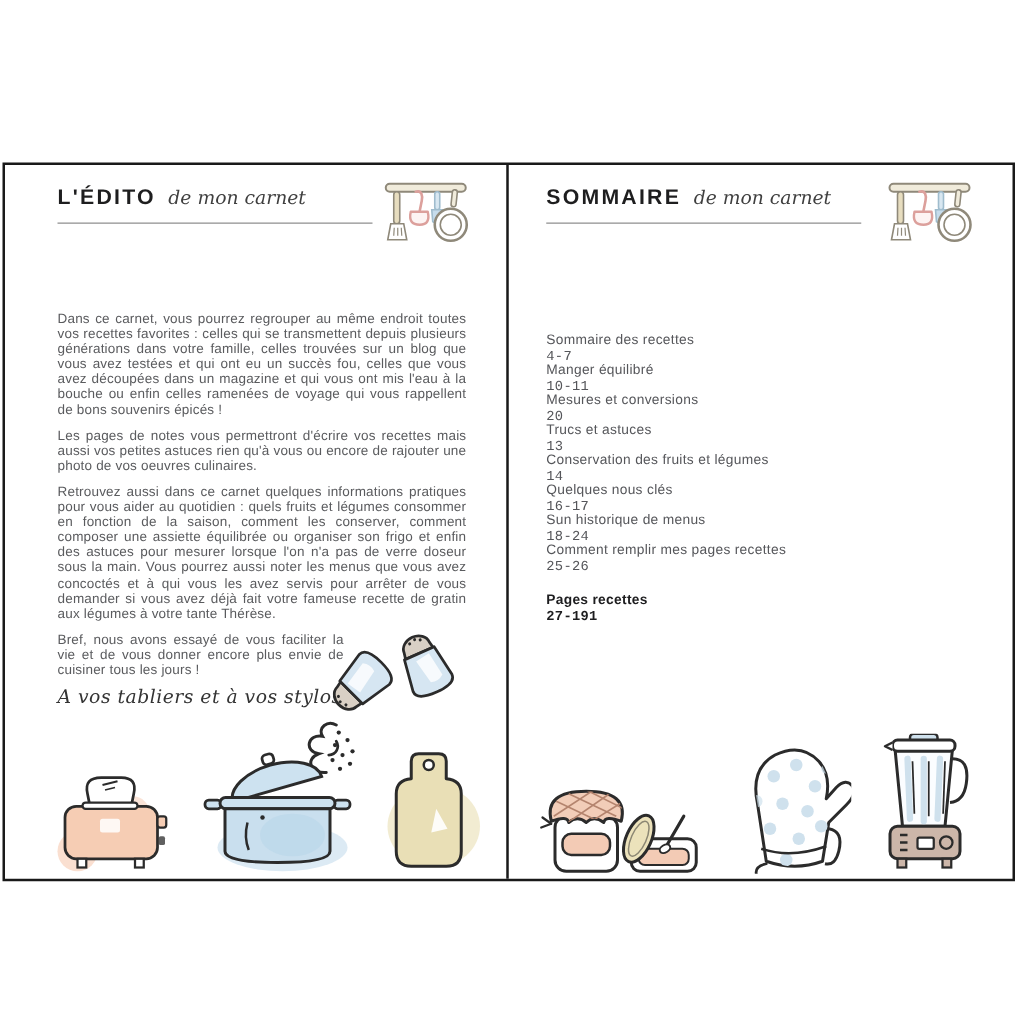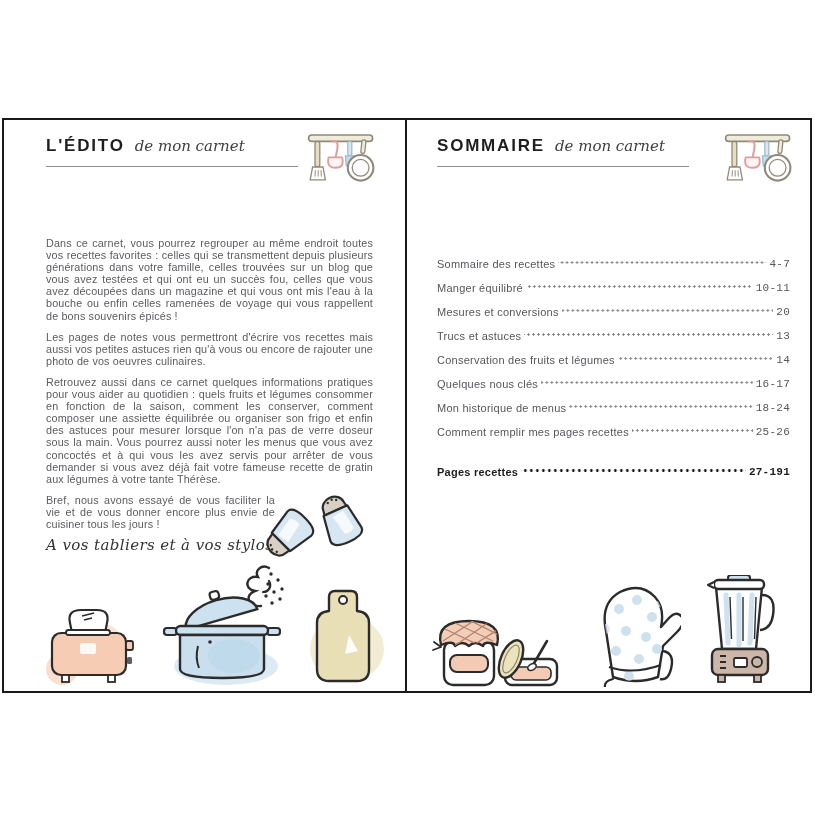--- a/index.html
+++ b/index.html
@@ -1,43 +1,43 @@
 <!DOCTYPE html>
 <html><head>
 <meta charset="utf-8">
 <style>
   html,body{margin:0;padding:0;background:#ffffff;}
   body{width:815px;height:815px;overflow:hidden;font-family:"Liberation Sans",sans-serif;}
   .canvas{position:relative;width:815px;height:815px;background:#fff;}
-  .spread{position:absolute;left:2px;top:118px;width:810px;height:575px;
+  .spread{position:absolute;left:2px;top:130px;width:810px;height:575px;
           border:2px solid #191919;box-sizing:border-box;display:flex;background:#fff;}
   .page{position:relative;width:50%;height:100%;box-sizing:border-box;}
   .page-left{border-right:2px solid #191919;padding:16px 32px 0 42px;}
-  .page-right{padding:16px 20px 0 30px;}
+  .page-right{padding:16px 34px 0 30px;}
 
   
   .page-header{position:relative;}
   .page-title{font-weight:800;font-size:17px;letter-spacing:1.8px;color:#1e1e1f;
               font-family:"Liberation Sans",sans-serif;}
   .page-subtitle{font-family:"DejaVu Serif",serif;font-style:italic;font-size:15px;
                  color:#3f3f3f;margin-left:10px;}
   .header-rule{margin-top:10px;width:252px;border-top:1.4px solid #8f8f8f;}
   .utensil-rack{position:absolute;top:-6px;right:-6px;width:76px;height:66px;}
 
   
   .edito-text{margin-top:70px;color:#5a5b5e;font-size:10.8px;line-height:12.1px;
               text-align:justify;letter-spacing:0.15px;}
   .edito-text p{margin:0 0 9px 0;}
   .edito-text p.narrow{width:70%;}
   .signoff{font-family:"DejaVu Serif",serif;font-style:italic;font-size:15px;
            color:#333;margin-top:8px;letter-spacing:0.4px;}
 
   
   .toc{margin-top:87px;font-size:11px;color:#55565a;letter-spacing:0.25px;}
-  .toc-row{display:flex;align-items:center;height:24px;padding-bottom:5px;box-sizing:border-box;}
+  .toc-row{display:flex;align-items:flex-start;height:24px;padding-bottom:5px;box-sizing:border-box;flex-direction:column;}
   .toc-label{white-space:nowrap;}
   .toc-pages{white-space:nowrap;font-family:Liberation Mono, monospace;}
   .toc-dots{flex:1;margin:0 3px 2px 3px;height:3px;background-repeat:repeat-x;
             background-position:bottom;
             background-image:radial-gradient(circle,#8f8f8f 1.1px,transparent 1.4px);
             background-size:5px 3px;}
   .toc-row.bold{font-weight:bold;color:#1d1d1f;margin-top:16px;}
   .toc-row.bold .toc-dots{background-image:radial-gradient(circle,#1d1d1f 1.3px,transparent 1.6px);
             background-size:6px 3px;}
 
@@ -211,21 +211,21 @@
         </div>
 
 
         <div class="toc-row">
           <span class="toc-label">Quelques nous clés</span>
           <span class="toc-dots"></span>
           <span class="toc-pages">16-17</span>
         </div>
 
         <div class="toc-row">
-          <span class="toc-label">Mon historique de menus</span>
+          <span class="toc-label">Sun historique de menus</span>
           <span class="toc-dots"></span>
           <span class="toc-pages">18-24</span>
         </div>
 
         <div class="toc-row">
           <span class="toc-label">Comment remplir mes pages recettes</span>
           <span class="toc-dots"></span>
           <span class="toc-pages">25-26</span>
         </div>
 

